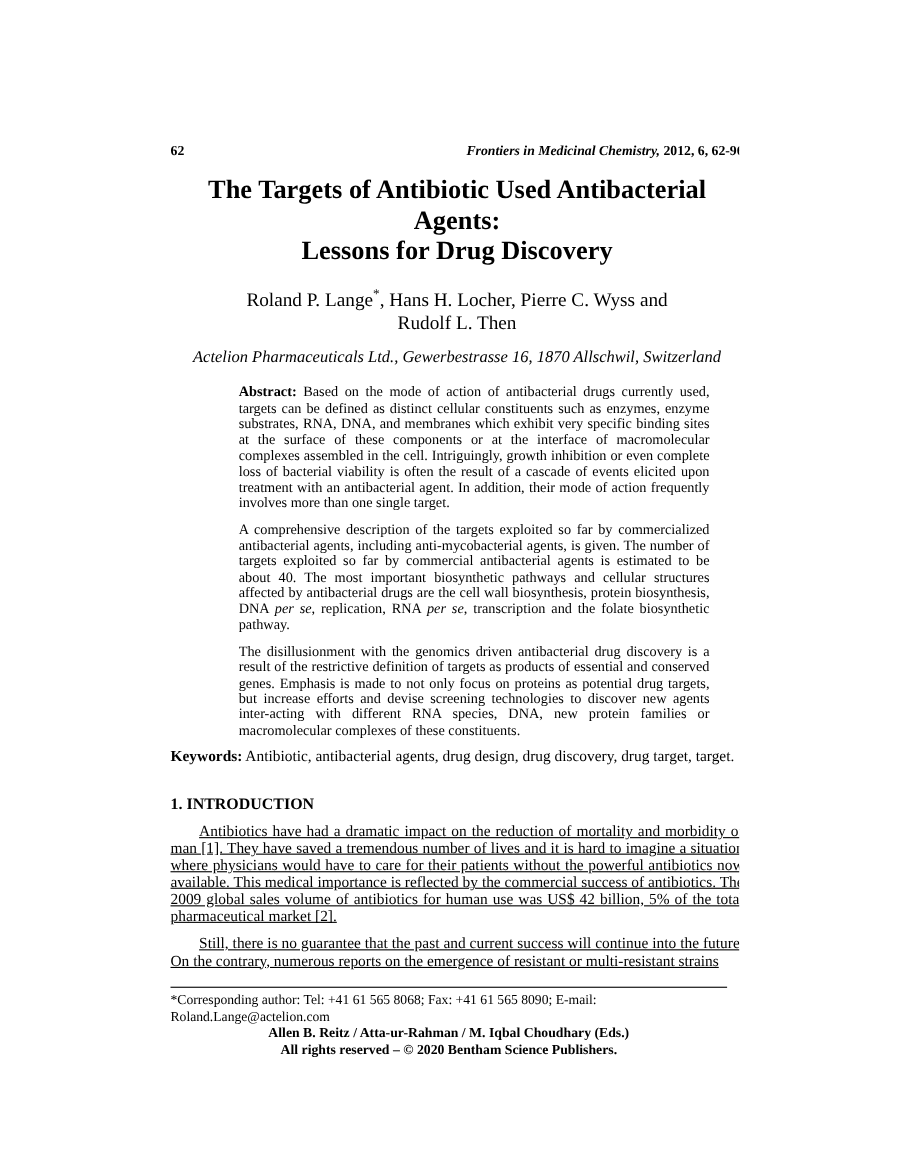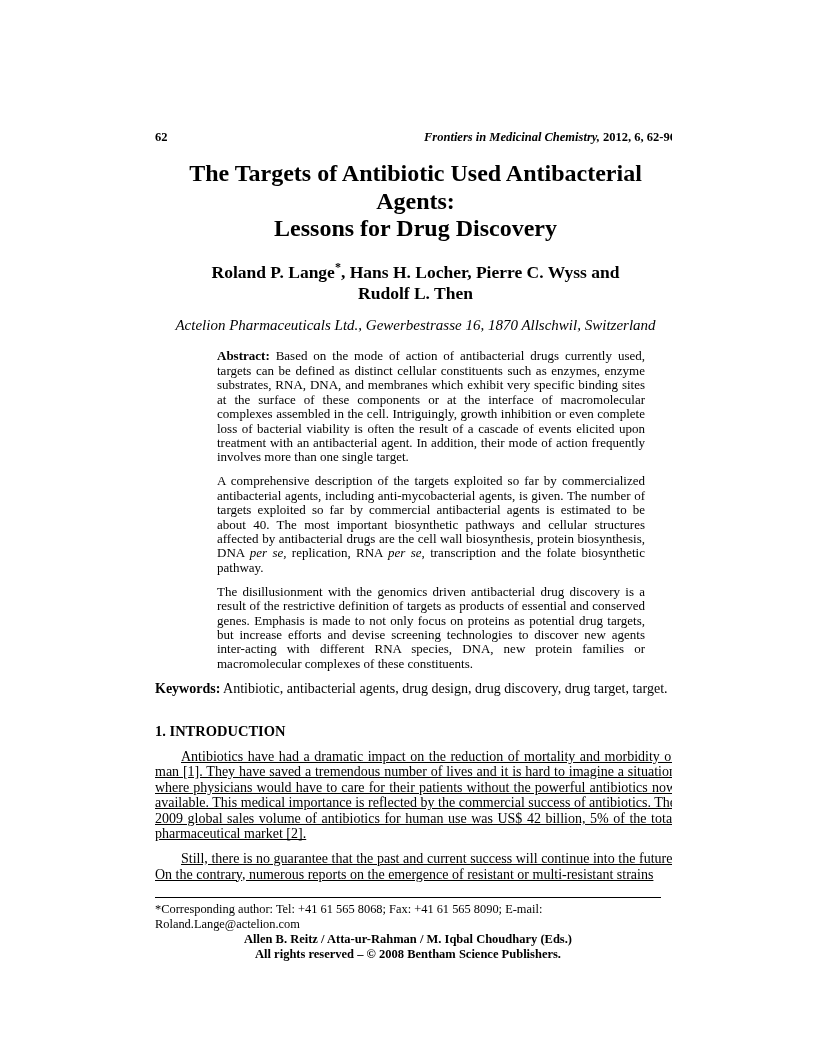--- a/index.html
+++ b/index.html
@@ -13,21 +13,21 @@
   .running-head{position:relative;font-size:12.5px;font-weight:bold;height:15px;}
   .page-num{position:absolute;left:0;top:0;}
   .journal-ref{text-align:right;}
   .journal-ref .jname{font-style:italic;}
 
   .article-title{
     text-align:center;font-size:24px;font-weight:bold;line-height:1.15;
     margin:15px 0 0 0;
   }
   .authors{
-    text-align:center;font-size:17.5px;line-height:1.22;margin-top:19px;font-weight:bold;
+    text-align:center;font-size:17.5px;line-height:1.22;margin-top:19px;
   }
   .authors sup{font-size:12px;line-height:0;}
   .affiliation{
     text-align:center;font-style:italic;font-size:15px;margin-top:13px;
   }
 
   .abstract{
     margin:15px 31px 0 62px;text-align:justify;
     font-size:13px;line-height:1.11;
   }
@@ -79,18 +79,18 @@
 
     <div class="body-text">
       <p>Antibiotics have had a dramatic impact on the reduction of mortality and morbidity of man [1]. They have saved a tremendous number of lives and it is hard to imagine a situation where physicians would have to care for their patients without the powerful antibiotics now available. This medical importance is reflected by the commercial success of antibiotics. The 2009 global sales volume of antibiotics for human use was US$ 42 billion, 5% of the total pharmaceutical market [2].</p>
       <p>Still, there is no guarantee that the past and current success will continue into the future. On the contrary, numerous reports on the emergence of resistant or multi-resistant strains</p>
     </div>
 
     <div class="footnote">
       <div class="correspondence">*Corresponding author: Tel: +41 61 565 8068; Fax: +41 61 565 8090; E-mail: Roland.Lange@actelion.com</div>
       <div class="editors-block">
         <div>Allen B. Reitz / Atta-ur-Rahman / M. Iqbal Choudhary (Eds.)</div>
-        <div>All rights reserved – © 2008 Bentham Science Publishers.</div>
+        <div>All rights reserved – © 2020 Bentham Science Publishers.</div>
       </div>
     </div>
 
   </div>
 </div>
 
 </body></html>

